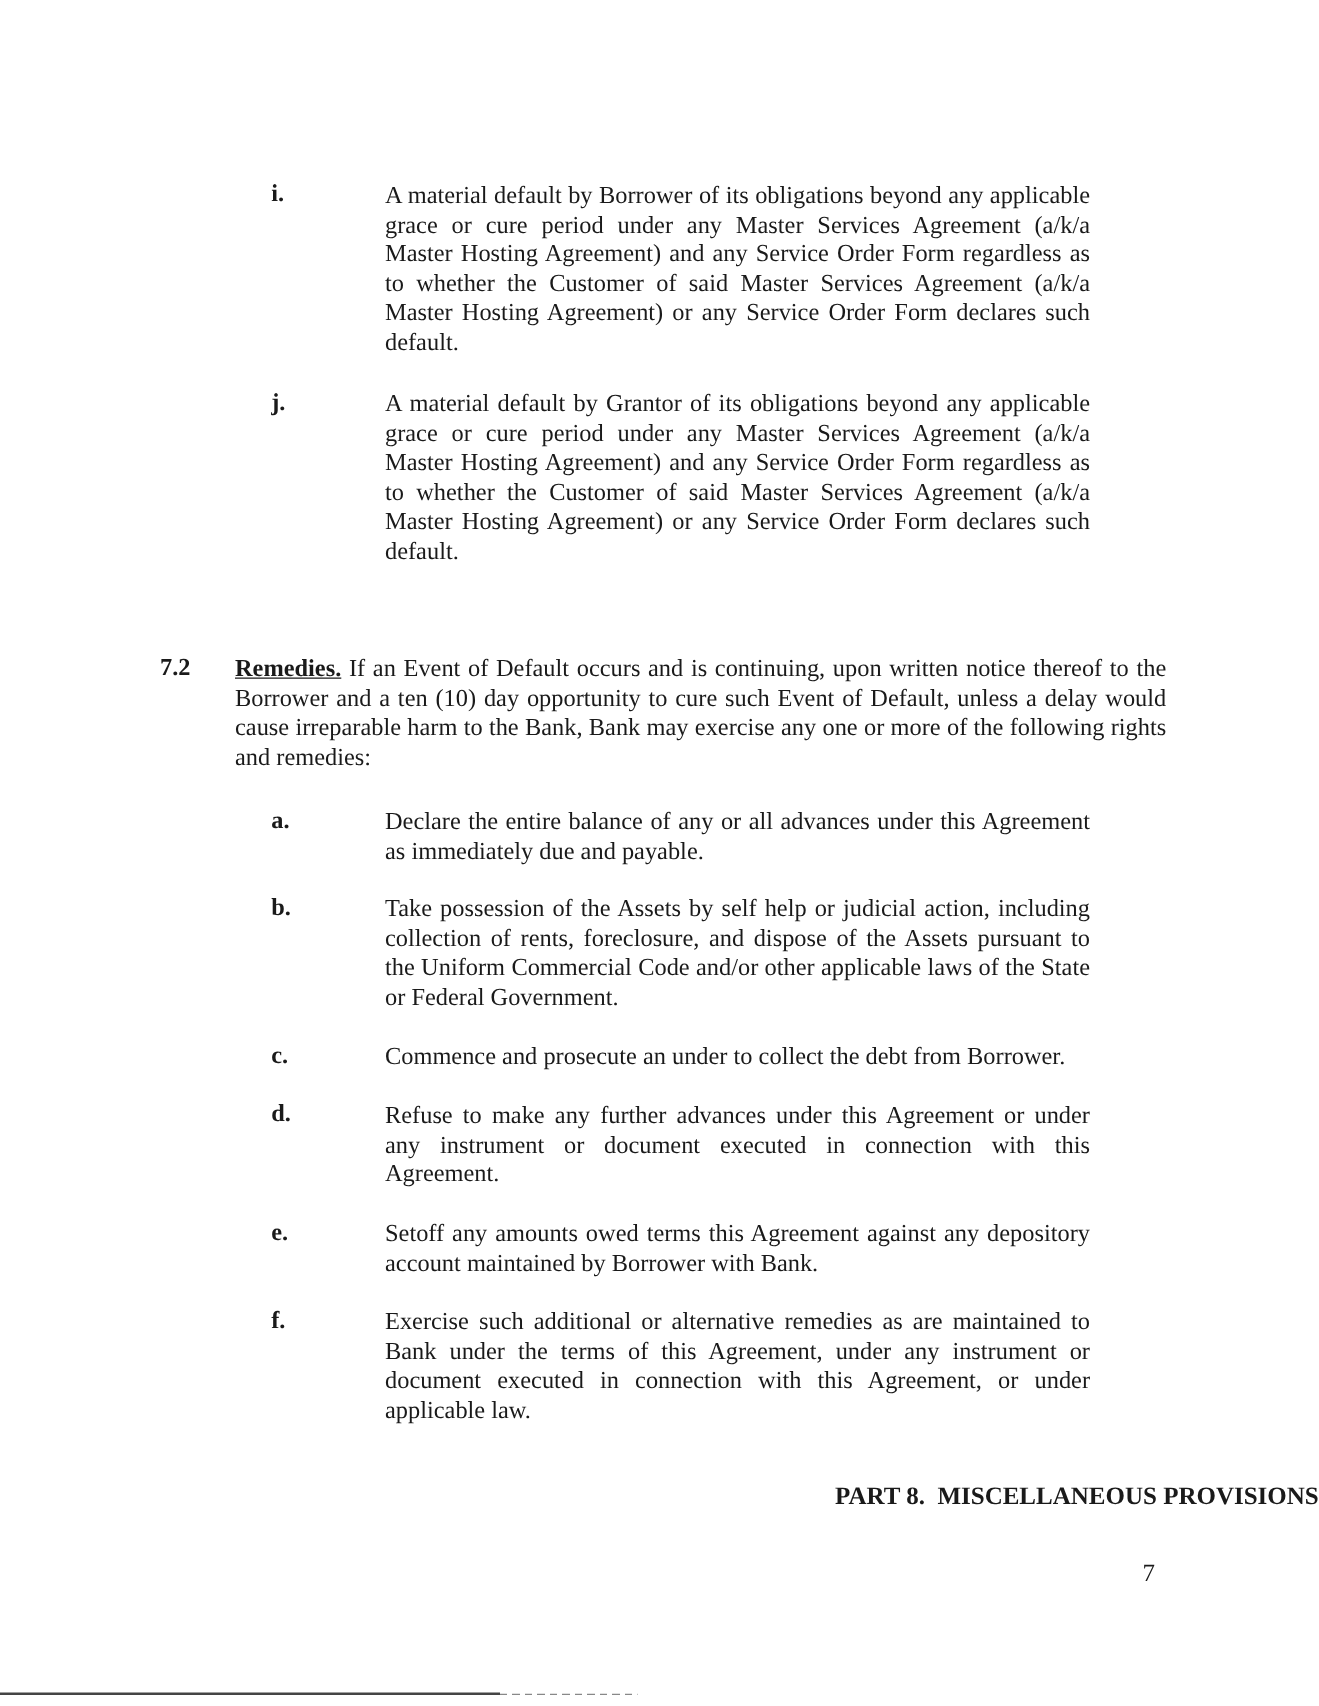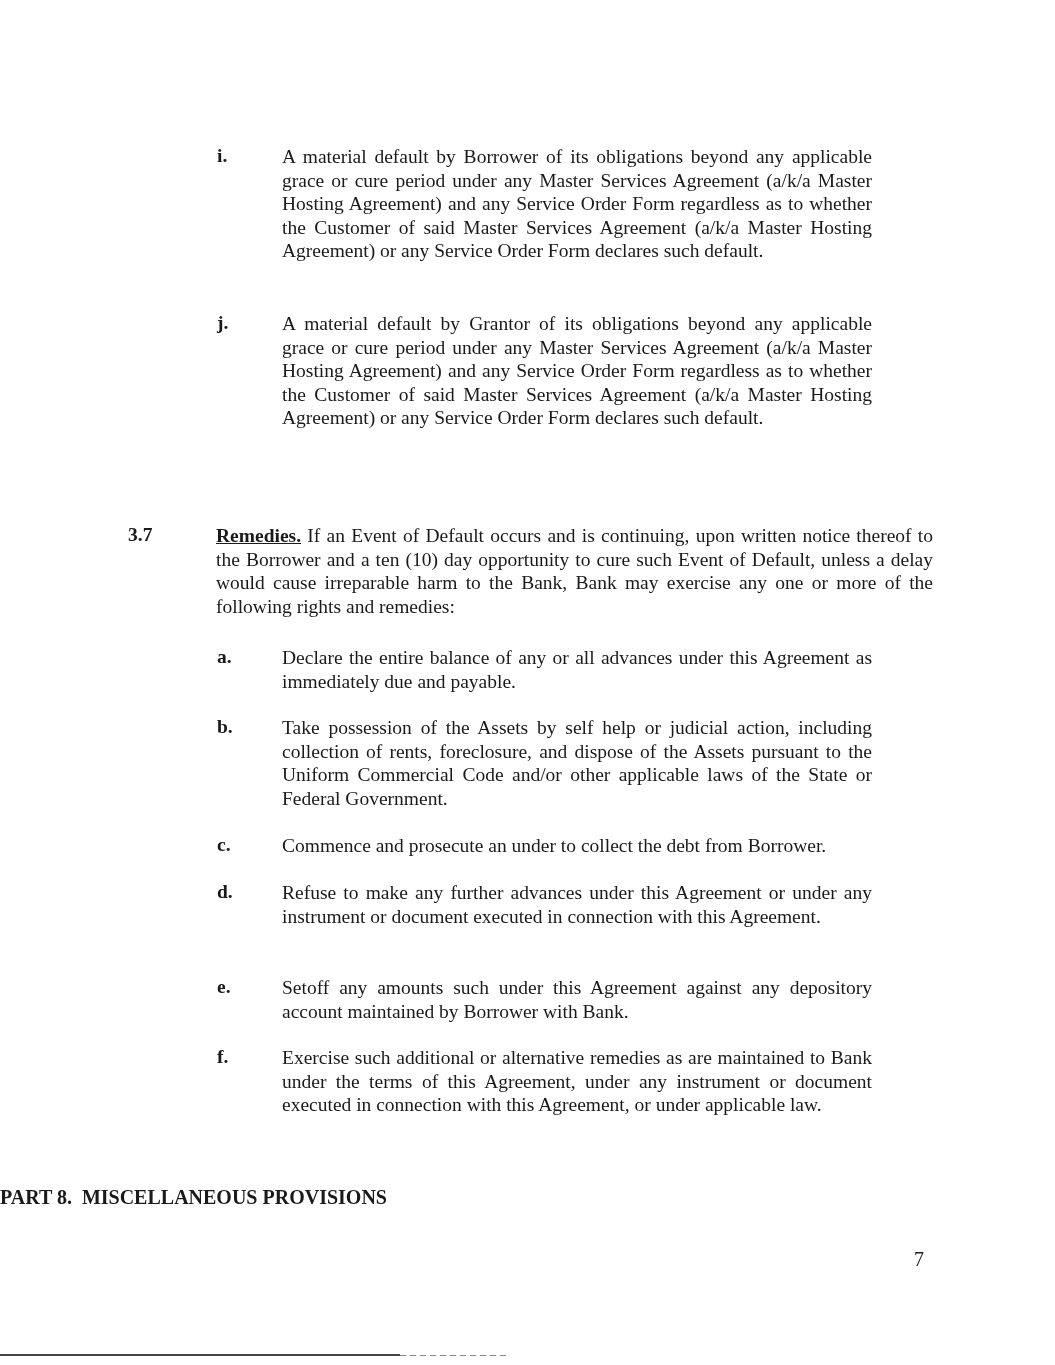--- a/index.html
+++ b/index.html
@@ -1,45 +1,45 @@
 <!DOCTYPE html>
 <html><head>
 <meta charset="utf-8">
 <style>
   html, body { margin:0; padding:0; background:#ffffff; }
   body { width:1055px; height:1365px; position:relative; overflow:hidden;
          font-family:"Liberation Serif", serif; color:#1a1a1a; font-size:19.5px; }
   .item { position:absolute; left:217px; width:655px; }
   .item .lbl { position:absolute; left:0; top:0; font-weight:bold; }
-  .item .txt { margin-left:65px; line-height:23.5px; text-align:justify; text-align-last:left; }
+  .item .txt { margin-left:91px; line-height:23.5px; text-align:justify; text-align-last:left; }
   .sec { position:absolute; left:128px; top:524px; width:805px; }
   .sec .num { position:absolute; left:0; top:0; font-weight:bold; }
-  .sec .txt { margin-left:88px; line-height:23.5px; text-align:justify; }
+  .sec .txt { margin-left:60px; line-height:23.5px; text-align:justify; }
   .sec .head { font-weight:bold; text-decoration:underline; }
-  .part { position:absolute; left:0; width:1055px; top:1186px; text-align:left; font-weight:bold; font-size:20px; }
+  .part { position:absolute; left:0; width:1055px; top:1186px; text-align:right; font-weight:bold; font-size:20px; }
   .pgnum { position:absolute; left:914px; top:1248px; font-size:20px; }
   .rule { position:absolute; left:0; top:1354px; height:2px; width:400px; background:#444; }
   .rule2 { position:absolute; left:400px; top:1355px; height:1px; width:110px;
            background:repeating-linear-gradient(90deg,#888 0 6px,transparent 6px 10px); }
 </style>
 </head>
 <body>
 
 <div class="item" style="top:145px;">
   <span class="lbl">i.</span>
   <div class="txt">A material default by Borrower of its obligations beyond any applicable grace or cure period under any Master Services Agreement (a/k/a Master Hosting Agreement) and any Service Order Form regardless as to whether the Customer of said Master Services Agreement (a/k/a Master Hosting Agreement) or any Service Order Form declares such default.</div>
 </div>
 
 <div class="item" style="top:312px;">
   <span class="lbl">j.</span>
   <div class="txt">A material default by Grantor of its obligations beyond any applicable grace or cure period under any Master Services Agreement (a/k/a Master Hosting Agreement) and any Service Order Form regardless as to whether the Customer of said Master Services Agreement (a/k/a Master Hosting Agreement) or any Service Order Form declares such default.</div>
 </div>
 
 <div class="sec">
-  <span class="num">3.7</span>
+  <span class="num">7.2</span>
   <div class="txt"><span class="head">Remedies.</span><span> If an Event of Default occurs and is continuing, upon written notice thereof to the Borrower and a ten (10) day opportunity to cure such Event of Default, unless a delay would cause irreparable harm to the Bank, Bank may exercise any one or more of the following rights and remedies:</span></div>
 </div>
 
 <div class="item" style="top:646px;">
   <span class="lbl">a.</span>
   <div class="txt">Declare the entire balance of any or all advances under this Agreement as immediately due and payable.</div>
 </div>
 
 <div class="item" style="top:716px;">
   <span class="lbl">b.</span>
@@ -51,21 +51,21 @@
   <div class="txt">Commence and prosecute an under to collect the debt from Borrower.</div>
 </div>
 
 <div class="item" style="top:881px;">
   <span class="lbl">d.</span>
   <div class="txt">Refuse to make any further advances under this Agreement or under any instrument or document executed in connection with this Agreement.</div>
 </div>
 
 <div class="item" style="top:976px;">
   <span class="lbl">e.</span>
-  <div class="txt">Setoff any amounts such under this Agreement against any depository account maintained by Borrower with Bank.</div>
+  <div class="txt">Setoff any amounts owed terms this Agreement against any depository account maintained by Borrower with Bank.</div>
 </div>
 
 <div class="item" style="top:1046px;">
   <span class="lbl">f.</span>
   <div class="txt">Exercise such additional or alternative remedies as are maintained to Bank under the terms of this Agreement, under any instrument or document executed in connection with this Agreement, or under applicable law.</div>
 </div>
 
 <div class="part" style="white-space:pre;">PART 8.  MISCELLANEOUS PROVISIONS</div>
 
 <div class="pgnum">7</div>

